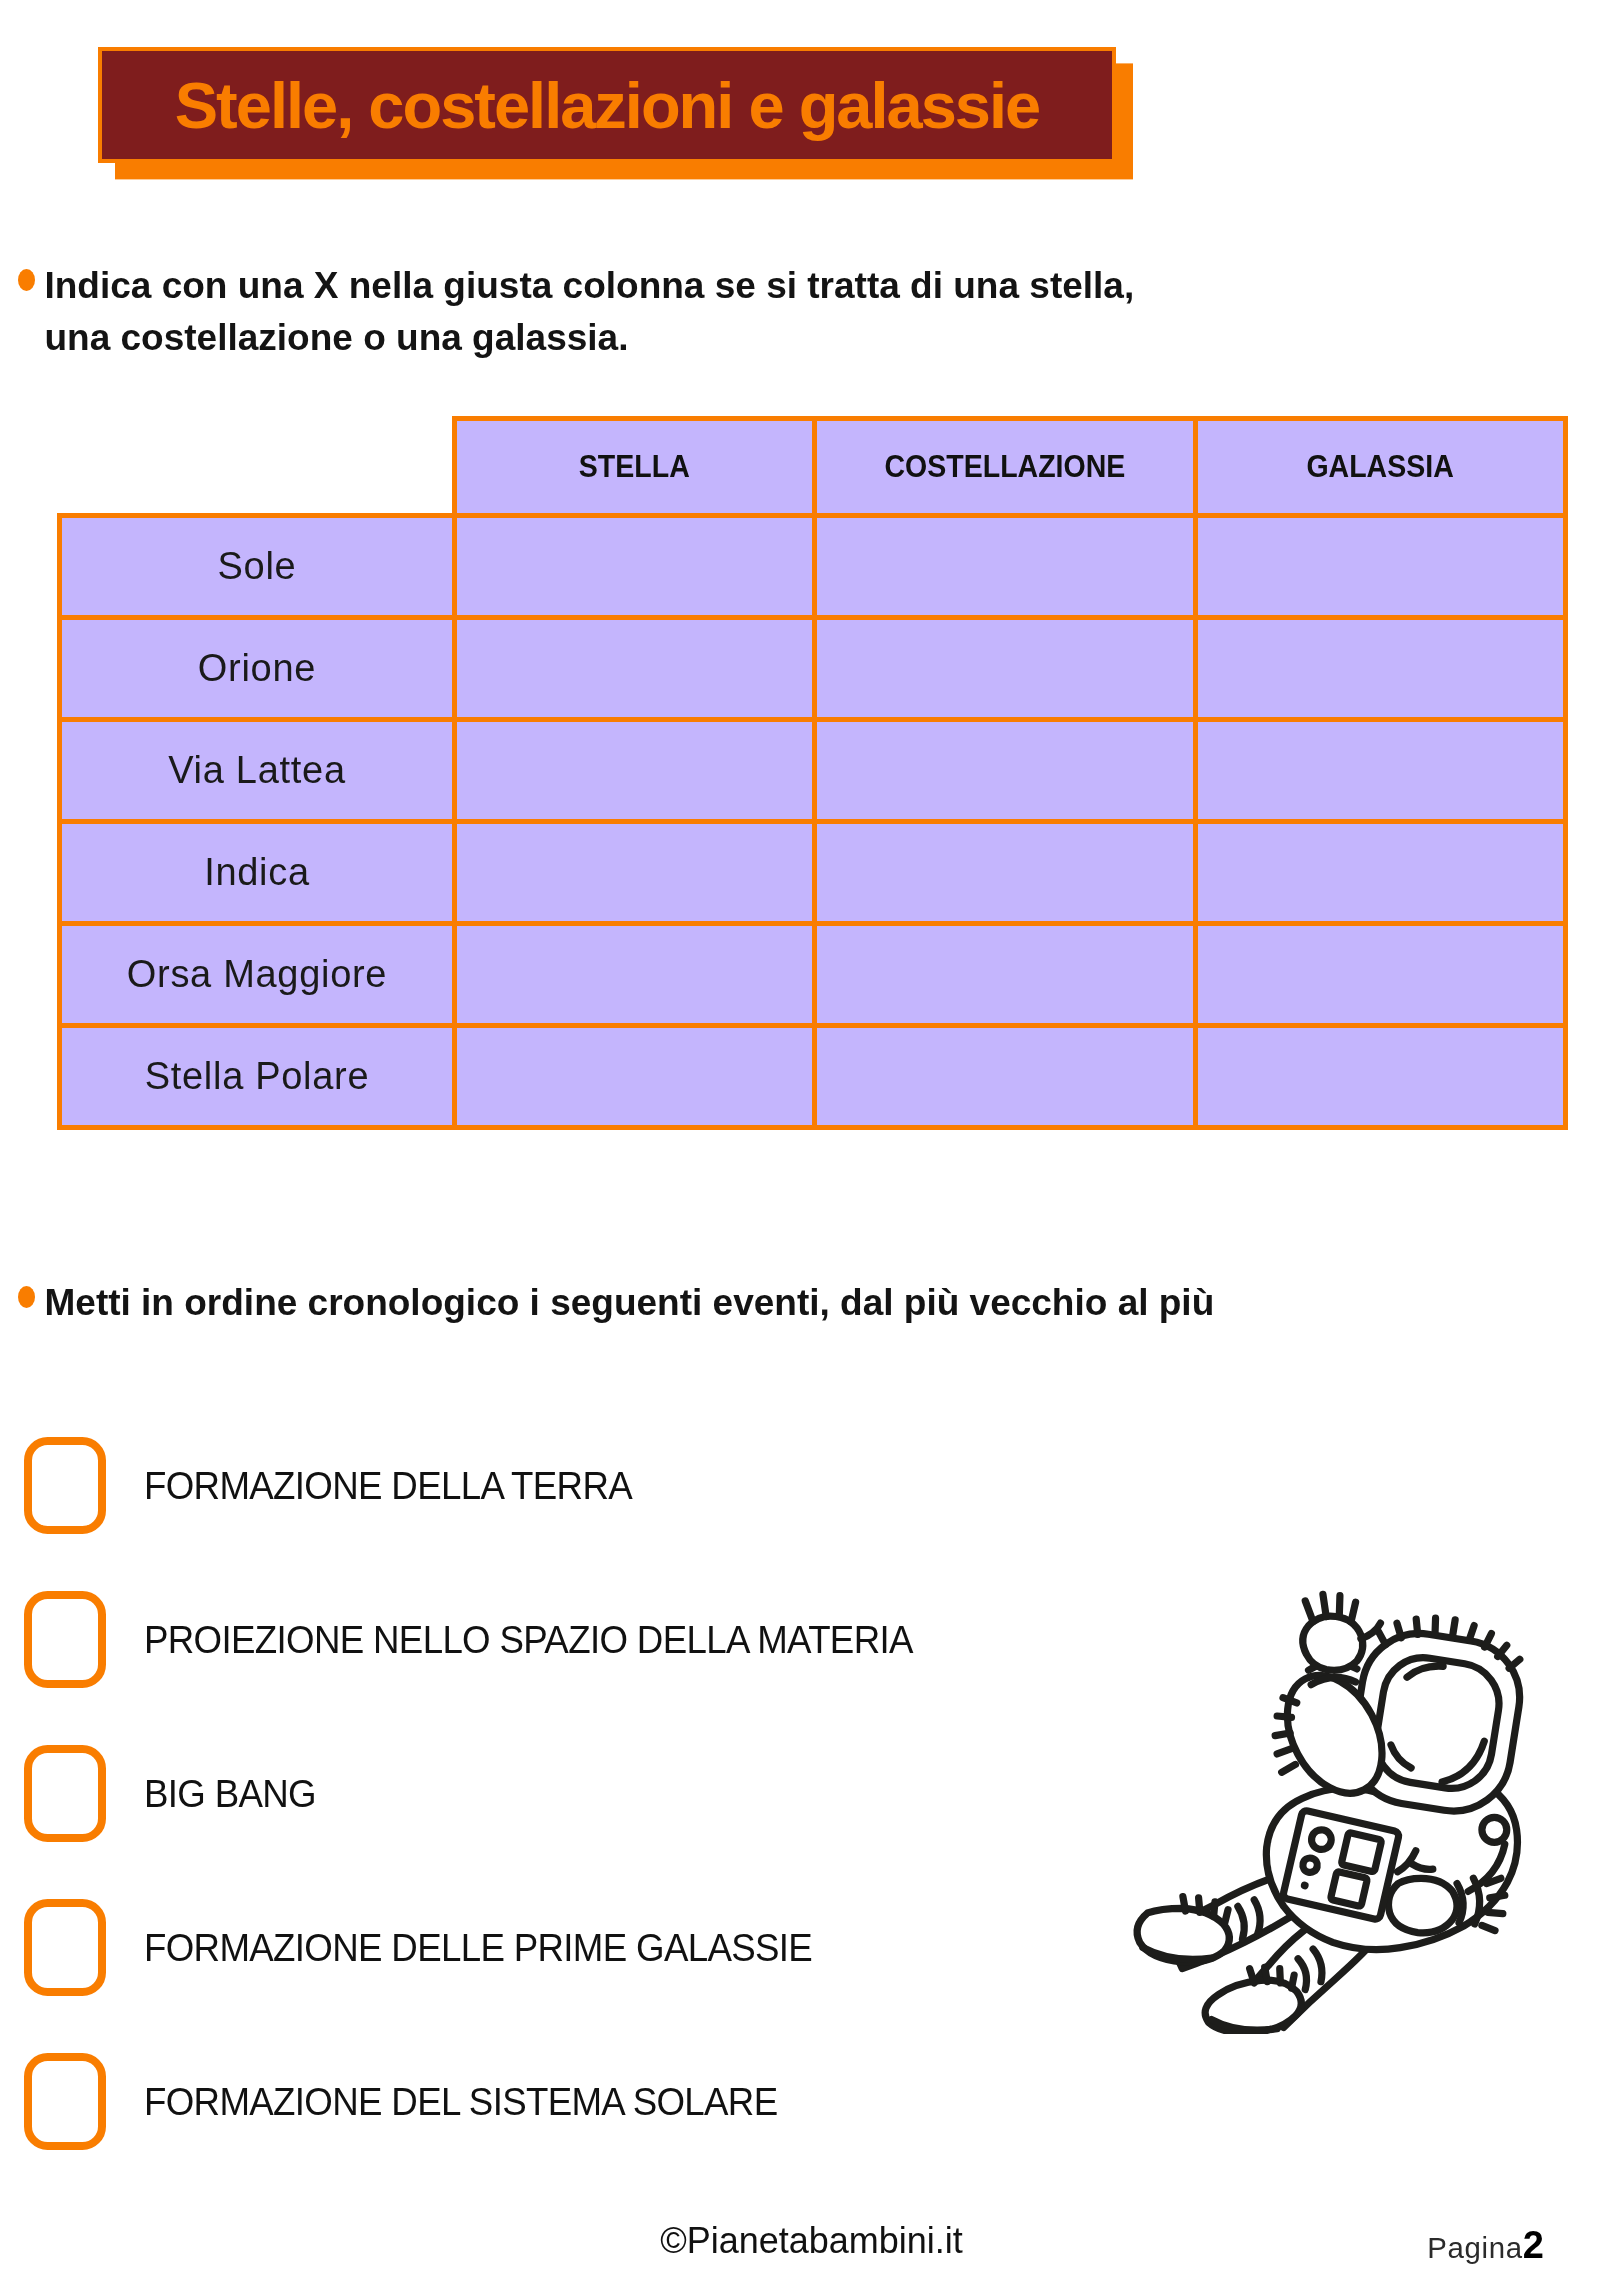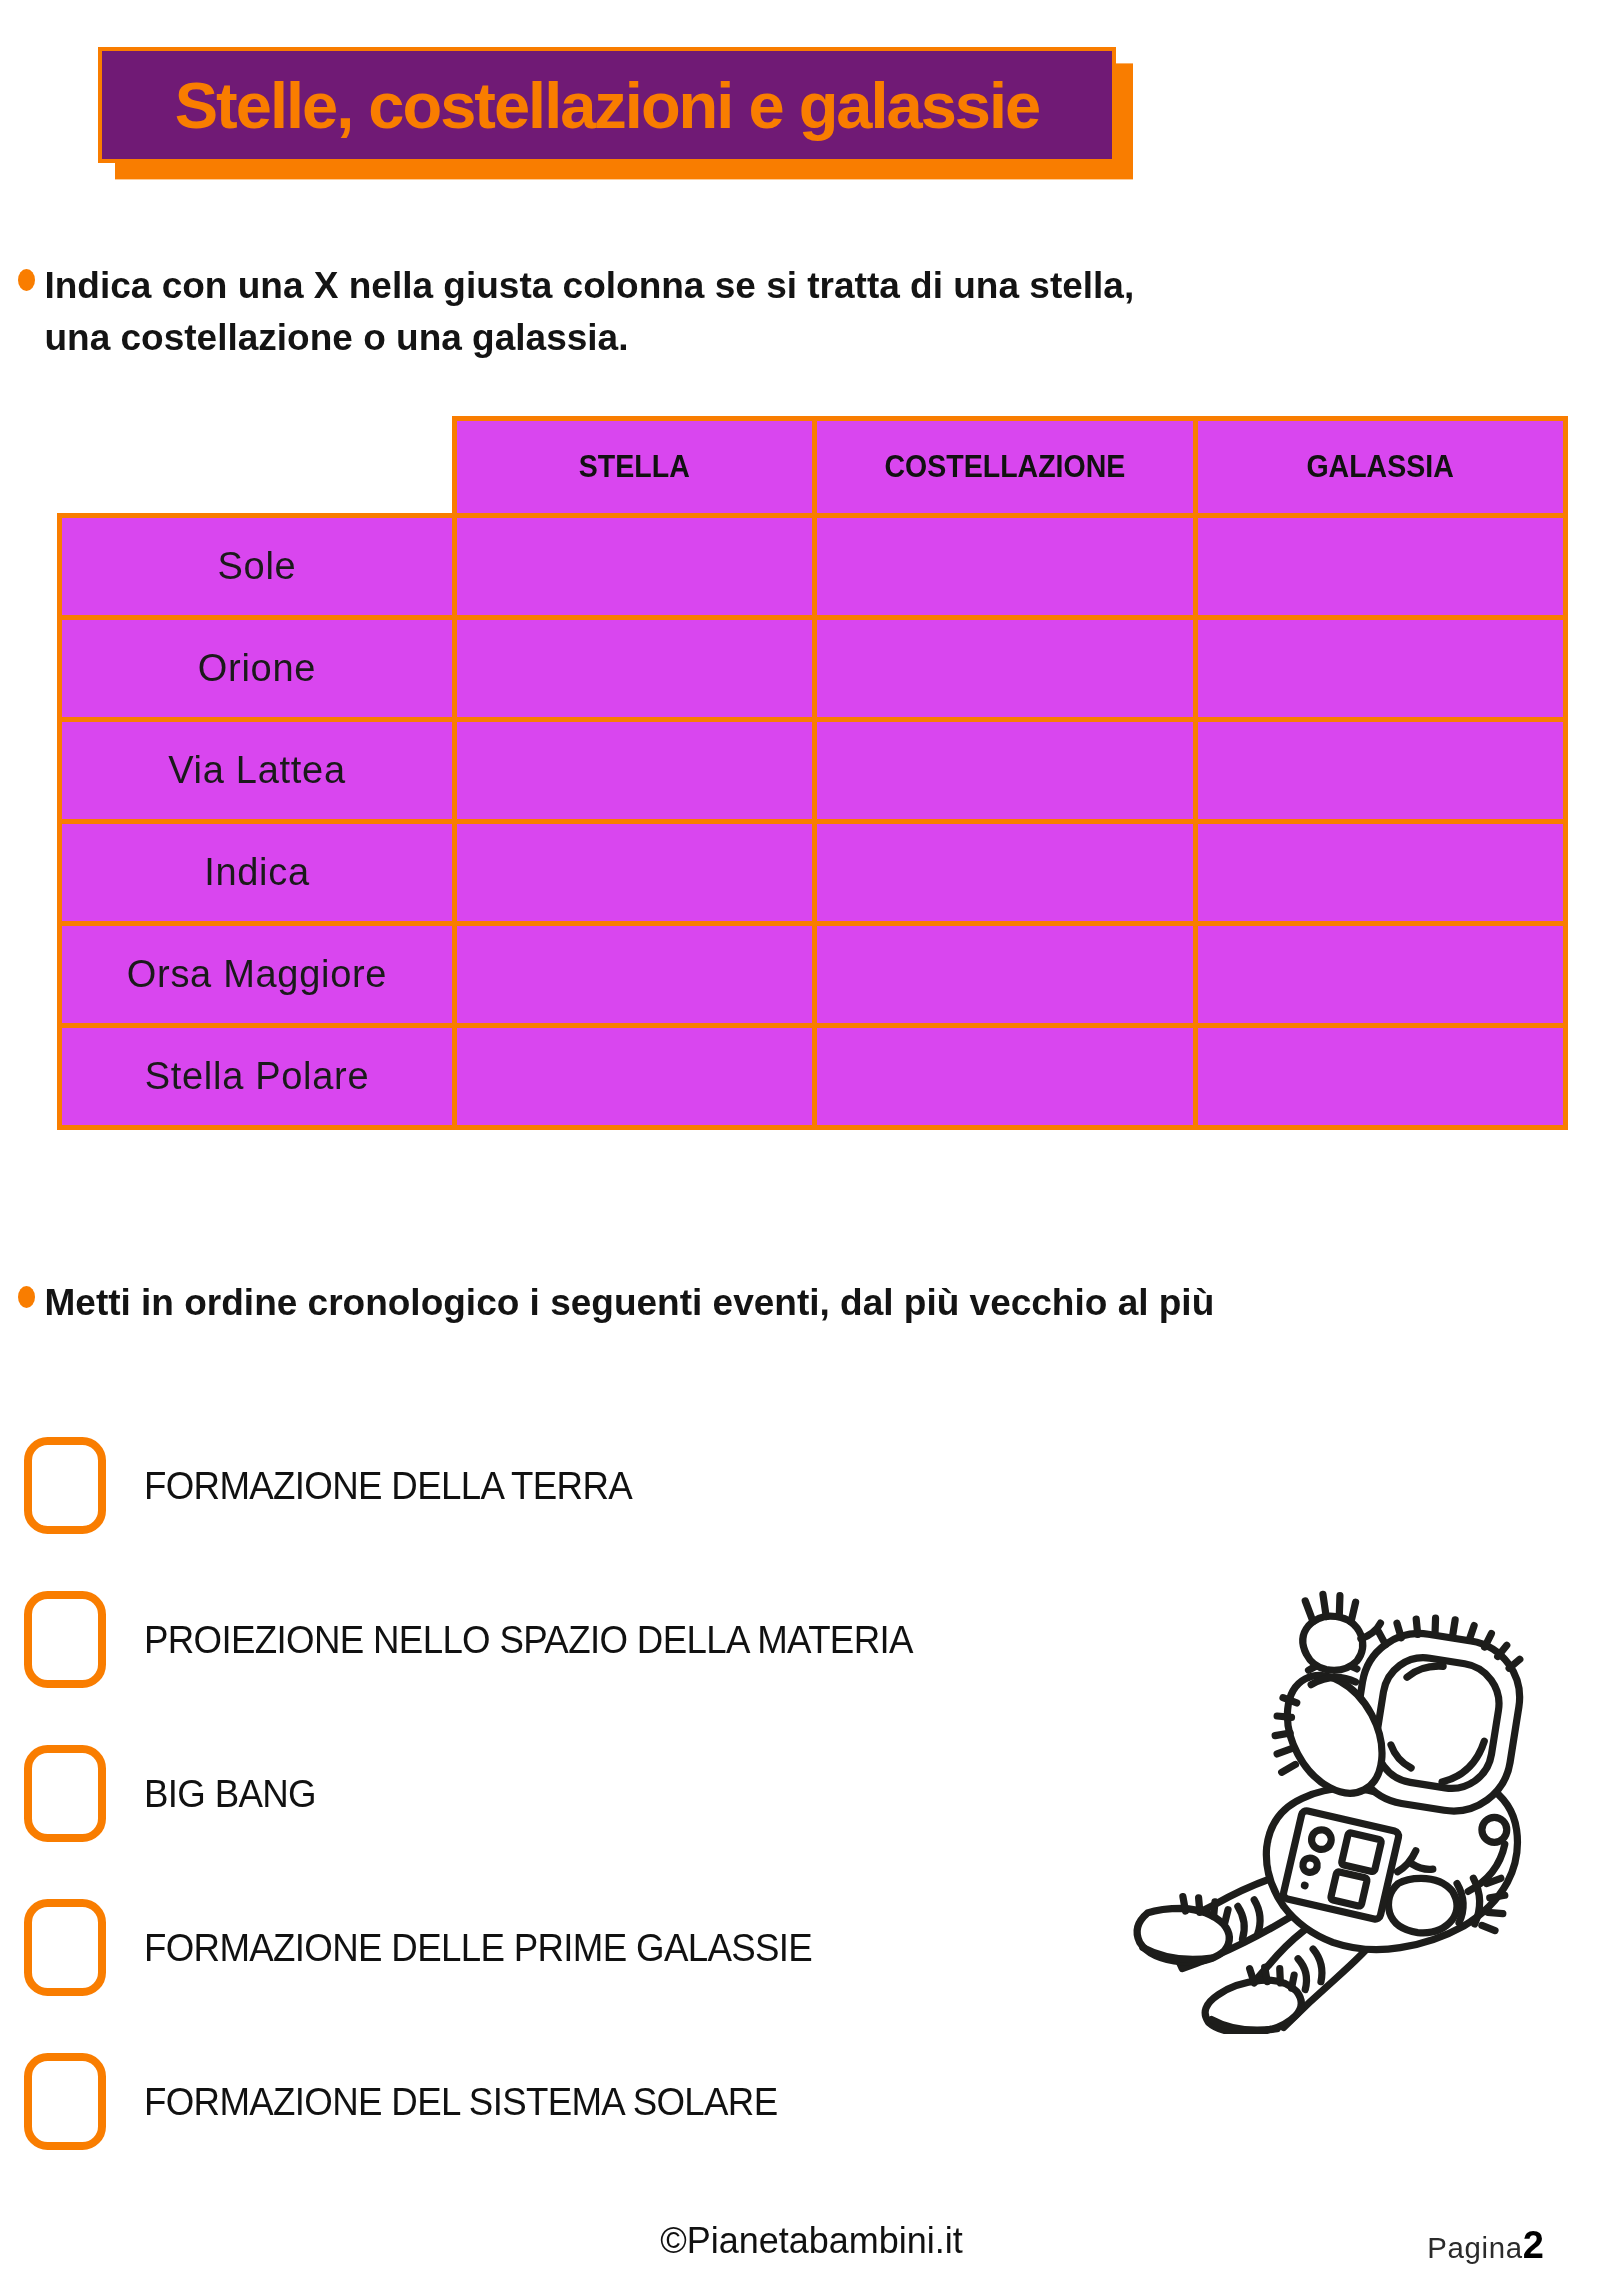--- a/index.html
+++ b/index.html
@@ -16,21 +16,21 @@
     overflow:hidden;
     font-family:"Liberation Sans", sans-serif;
     color:var(--ink);
   }
 
   
   .title-box{
     position:absolute;
     left:98px; top:47px;
     width:1018px; height:116px;
-    background:#701a75;
+    background:#7f1d1d;
     border:4.6px solid var(--orange);
     box-shadow:17px 16.4px 0 0 var(--orange);
     display:flex; align-items:center; justify-content:center;
   }
   .title-text{
     font-size:65px;
     font-weight:700;
     letter-spacing:-2px;
     color:var(--orange);
     white-space:nowrap;
@@ -64,21 +64,21 @@
     position:absolute;
     left:57px; top:416px;
     border-collapse:collapse;
     table-layout:fixed;
   }
   table.match td{
     border:5.2px solid var(--orange);
     text-align:center;
     vertical-align:middle;
     padding:0;
-    background:#d946ef;
+    background:#c4b5fd;
   }
   table.match td.corner{
     border:none;
     background:transparent;
   }
   table.match tr.head{height:97px;}
   table.match tr.body{height:102px;}
   .th-text{
     display:inline-block;
     font-size:31px;

